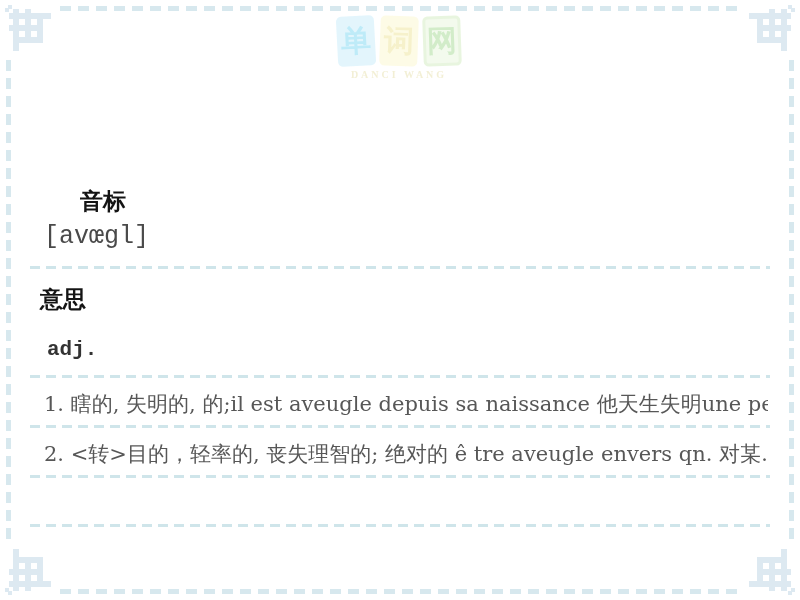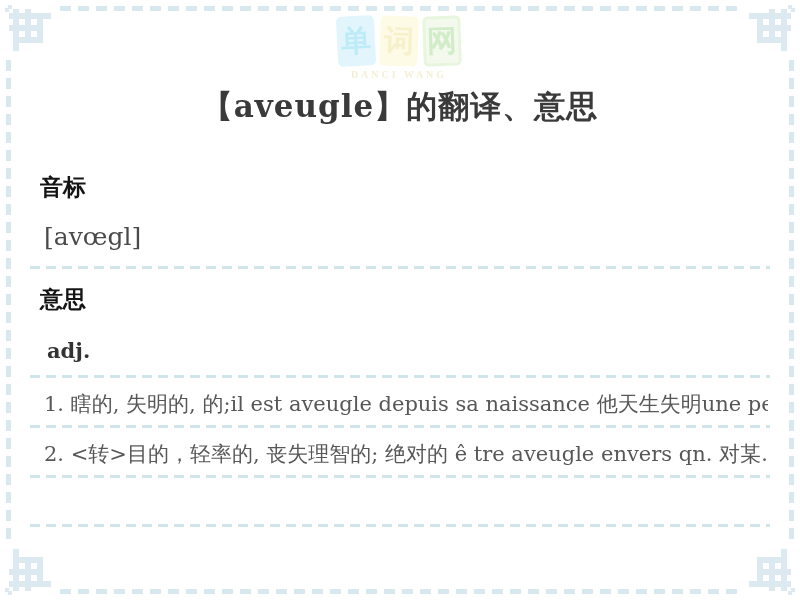--- a/index.html
+++ b/index.html
@@ -33,24 +33,24 @@
         font-size:30px;font-weight:bold;line-height:1;}
   .tile-blue{background:#cdeefb;color:#8adcf4;transform:rotate(-3deg);}
   .tile-yellow{background:#fcf8d2;color:#efe7a2;transform:rotate(2deg);}
   .tile-green{background:#eaf6e0;color:#aede9e;border:3px solid #d7eec6;box-sizing:border-box;transform:rotate(-2deg);}
   .logo-caption{margin-top:3px;font-size:10px;letter-spacing:3px;color:#e9e3b4;
     font-family:Liberation Serif, serif;font-weight:bold;}
   
   .title{position:absolute;top:86px;left:0;width:100%;text-align:center;
     font-size:31px;font-weight:bold;color:#3a3a3a;letter-spacing:1px;white-space:nowrap;}
   .sec-heading{position:absolute;left:40px;font-size:23px;font-weight:bold;color:#141414;}
-  .h-phonetic{top:172px;}
+  .h-phonetic{top:186px;margin-left:40px;}
   .h-meaning{top:284px;text-align:right;}
-  .phonetic-value{position:absolute;left:44px;top:222px;font-size:25px;color:#4a4a4a;}
-  .pos{position:absolute;left:47px;top:338px;font-size:21px;font-weight:bold;color:#333;}
+  .phonetic-value{position:absolute;left:44px;top:222px;font-size:25px;color:#4a4a4a;font-family:Liberation Mono, monospace;}
+  .pos{position:absolute;left:47px;top:338px;font-size:21px;font-weight:bold;color:#333;font-family:Liberation Mono, monospace;}
   .sep{position:absolute;left:30px;right:30px;height:3px;
     background:repeating-linear-gradient(90deg,#cfe5ea 0 10px,transparent 10px 16px);}
   .sep1{top:266px;}
   .sep2{top:375px;}
   .sep3{top:425px;}
   .sep4{top:475px;}
   .sep5{top:524px;}
   .def{position:absolute;left:44px;width:724px;font-size:21px;color:#575757;
     white-space:nowrap;overflow:hidden;}
   .def1{top:390px;}
@@ -124,21 +124,20 @@
       <div class="tile tile-yellow">
         <span>词</span>
       </div>
       <div class="tile tile-green">
         <span>网</span>
       </div>
     </div>
     <div class="logo-caption">DANCI WANG</div>
   </div>
 
-  <div class="title">【aveugle】的翻译、意思</div>
 
   <div class="sec-heading h-phonetic">音标</div>
   <div class="phonetic-value">[avœgl]</div>
   <div class="sep sep1"></div>
 
   <div class="sec-heading h-meaning">意思</div>
   <div class="pos">adj.</div>
   <div class="sep sep2"></div>
 
   <div class="def def1">1. 瞎的, 失明的, 的;il est aveugle depuis sa naissance 他天生失明une person…</div>

